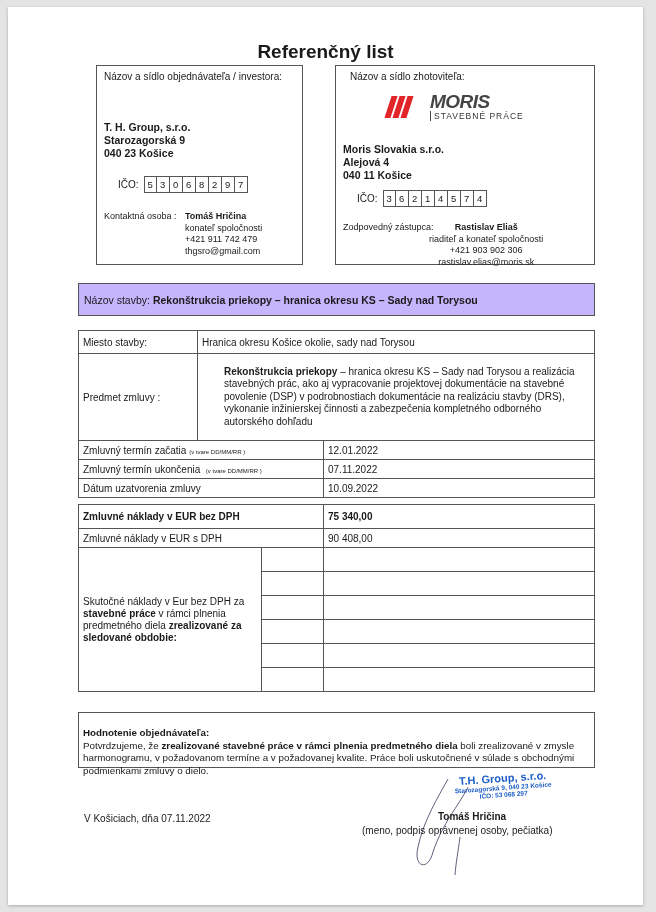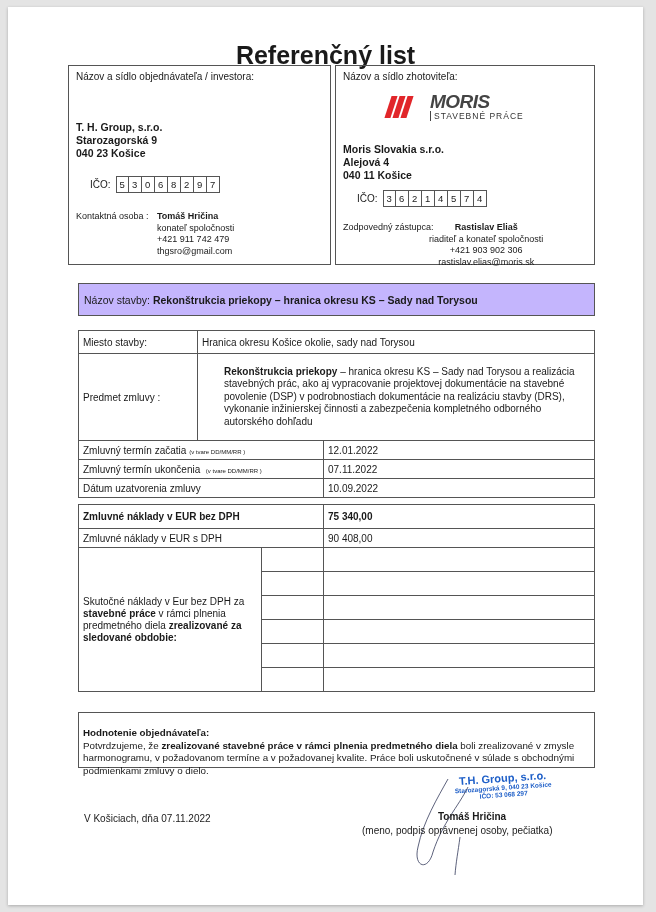--- a/index.html
+++ b/index.html
@@ -1,20 +1,20 @@
 <!DOCTYPE html>
 <html><head>
 <meta charset="utf-8">
 <style>
   * { box-sizing: border-box; margin: 0; padding: 0; }
   html, body { width: 656px; height: 912px; overflow: hidden; }
   body { background: #e4e4e4; font-family: "Liberation Sans", sans-serif; color: #1a1a1a; position: relative; }
   .page { position: absolute; left: 8px; top: 7px; width: 635px; height: 898px; background: #fff; box-shadow: 0 1px 3px rgba(0,0,0,0.25); }
   .abs { position: absolute; }
-  .title { left: 0; width: 100%; top: 34px; text-align: center; font-size: 25px; font-weight: bold; }
+  .title { left: 0; width: 100%; top: 34px; text-align: center; font-size: 19px; font-weight: bold; }
   .box { border: 1px solid #555; position: absolute; }
   .small { font-size: 9px; }
   .t10 { font-size: 10px; line-height: 12px; }
   .bold { font-weight: bold; }
   .ico { display: flex; }
   .ico span.cell { width: 13px; height: 17px; border: 1px solid #555; border-left: none; font-size: 9.5px; display: flex; align-items: center; justify-content: center; }
   .ico span.cell:first-child { border-left: 1px solid #555; }
   .logo { display: flex; align-items: center; }
   .bars { display: flex; gap: 2px; }
   .bars i { display: block; width: 6px; height: 22px; background: #e1262a; transform: skewX(-18deg); }
@@ -25,21 +25,21 @@
   td { border: 1px solid #555; padding: 0 4px; vertical-align: middle; }
   .grey { background: #c4b5fd; }
   .stamp { color: #1e5fc8; font-weight: bold; text-align: center; transform: rotate(-4deg); }
 </style>
 </head>
 <body>
 
 <div class="page">
   <div class="abs title">Referenčný list</div>
 
-  <div class="box" style="left:60px; top:58px; width:263px; height:200px;">
+  <div class="box" style="left:88px; top:58px; width:207px; height:200px;">
     <div class="abs t10" style="left:7px; top:5px;">Názov a sídlo objednávateľa / investora:</div>
     <div class="abs bold" style="left:7px; top:55px; font-size:10.5px; line-height:13px;">
       <div>T. H. Group, s.r.o.</div>
       <div>Starozagorská 9</div>
       <div>040 23  Košice</div>
     </div>
     <div class="abs" style="left:21px; top:110px; display:flex; align-items:center; gap:5px;">
       <span class="t10">IČO:</span>
       <div class="ico">
         <span class="cell">5</span>
@@ -55,21 +55,21 @@
     <div class="abs small" style="left:7px; top:145px; line-height:11.5px;">Kontaktná osoba :</div>
     <div class="abs small" style="left:88px; top:145px; line-height:11.5px;">
       <div class="bold">Tomáš Hričina</div>
       <div>konateľ spoločnosti</div>
       <div>+421 911 742 479</div>
       <div>thgsro@gmail.com</div>
     </div>
   </div>
 
   <div class="box" style="left:327px; top:58px; width:260px; height:200px;">
-    <div class="abs t10" style="left:7px; top:5px;">Názov a sídlo zhotoviteľa:</div>
+    <div class="abs t10" style="left:14px; top:5px;">Názov a sídlo zhotoviteľa:</div>
     <div class="abs logo" style="left:52px; top:27px;">
       <div class="bars">
           <i></i>
           <i></i>
           <i></i>
         </div>
       <div class="moris-txt">
         <span class="m">MORIS</span>
         <span class="s">STAVEBNÉ PRÁCE</span>
       </div>

